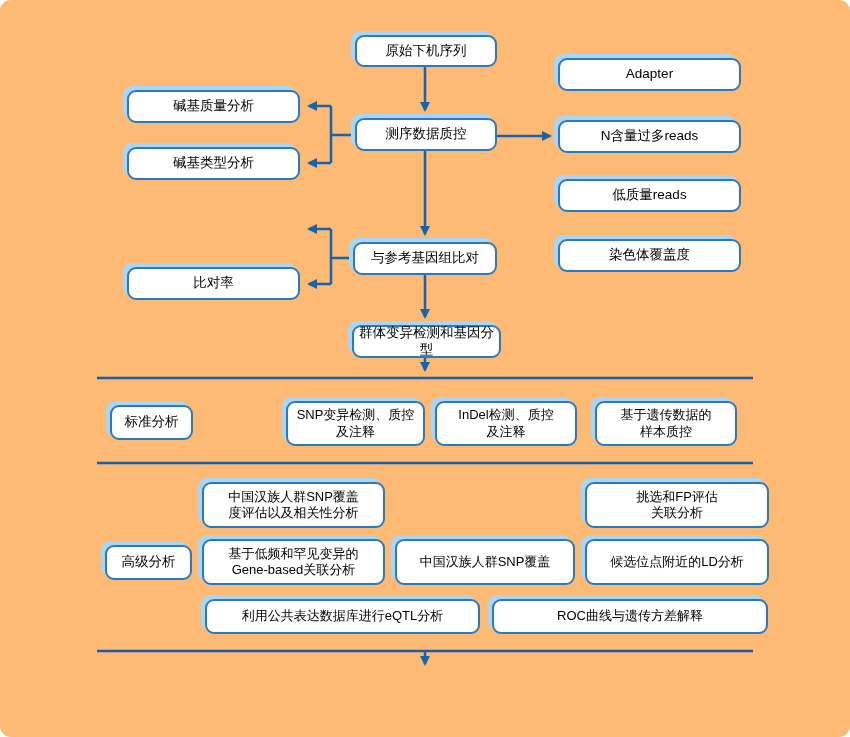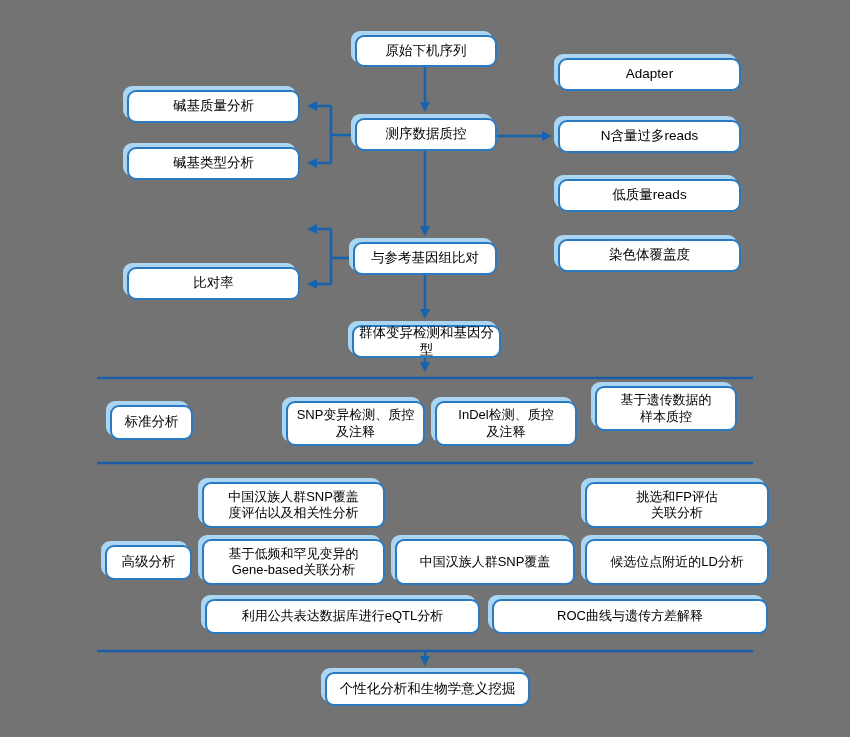--- a/index.html
+++ b/index.html
@@ -1,21 +1,22 @@
 <!DOCTYPE html>
 <html><head>
 <meta charset="utf-8">
 <style>
   html,body{margin:0;padding:0;background:#ffffff;}
   #stage{
     position:relative;
     width:850px;height:737px;
-    background:#737373;
+    background:#fdba74;
     font-family:"Liberation Sans","DejaVu Sans",sans-serif;
     overflow:hidden;
+    border-radius:11px;
   }
   #wires{position:absolute;left:0;top:0;width:850px;height:737px;}
   .box{
     position:absolute;
     box-sizing:border-box;
     background:#ffffff;
     border:2px solid #2a7ac2;
     border-radius:9px;
     box-shadow:-4px -4px 0 0 #abd6f3;
     display:flex;align-items:center;justify-content:center;
@@ -79,30 +80,29 @@
   <div class="box" style="left:558px;top:58px;width:183px;height:33px">Adapter</div>
   <div class="box" style="left:558px;top:120px;width:183px;height:33px">N含量过多reads</div>
   <div class="box" style="left:558px;top:179px;width:183px;height:33px">低质量reads</div>
   <div class="box" style="left:558px;top:239px;width:183px;height:33px">染色体覆盖度</div>
 
   <div class="box" style="left:110px;top:405px;width:83px;height:35px">标准分析</div>
   <div class="box small" style="left:286px;top:401px;width:139px;height:45px">SNP变异检测、质控
 及注释</div>
   <div class="box small" style="left:435px;top:401px;width:142px;height:45px">InDel检测、质控
 及注释</div>
-  <div class="box small" style="left:595px;top:386px;width:142px;height:45px">基于遗传数据的
+  <div class="box small" style="left:595px;top:401px;width:142px;height:45px">基于遗传数据的
 样本质控</div>
 
   <div class="box" style="left:105px;top:545px;width:87px;height:35px">高级分析</div>
   <div class="box small" style="left:202px;top:482px;width:183px;height:46px">中国汉族人群SNP覆盖
 度评估以及相关性分析</div>
   <div class="box small" style="left:585px;top:482px;width:184px;height:46px">挑选和FP评估
 关联分析</div>
   <div class="box small" style="left:202px;top:539px;width:183px;height:46px">基于低频和罕见变异的
 Gene-based关联分析</div>
   <div class="box small" style="left:395px;top:539px;width:180px;height:46px">中国汉族人群SNP覆盖</div>
   <div class="box small" style="left:585px;top:539px;width:184px;height:46px">候选位点附近的LD分析</div>
   <div class="box small" style="left:205px;top:599px;width:275px;height:35px">利用公共表达数据库进行eQTL分析</div>
   <div class="box small" style="left:492px;top:599px;width:276px;height:35px">ROC曲线与遗传方差解释</div>
 
-  <div class="box" style="left:325px;top:672px;width:205px;height:34px">个性化分析和生物学意义挖掘</div>
 
 </div>
 
 </body></html>

